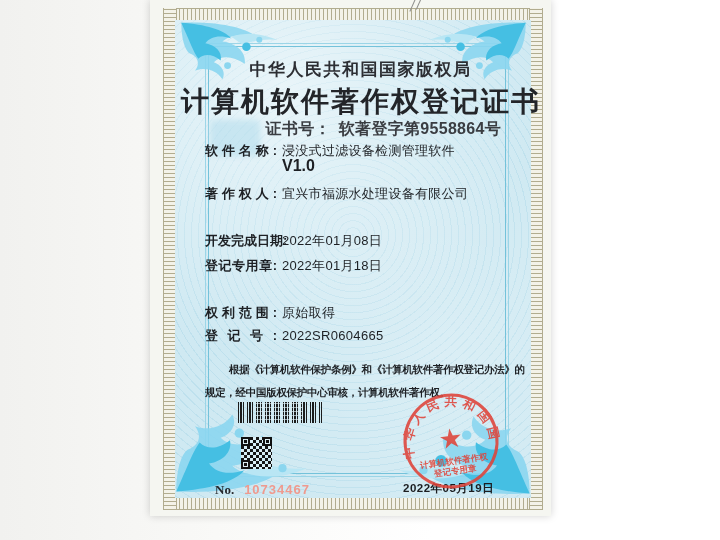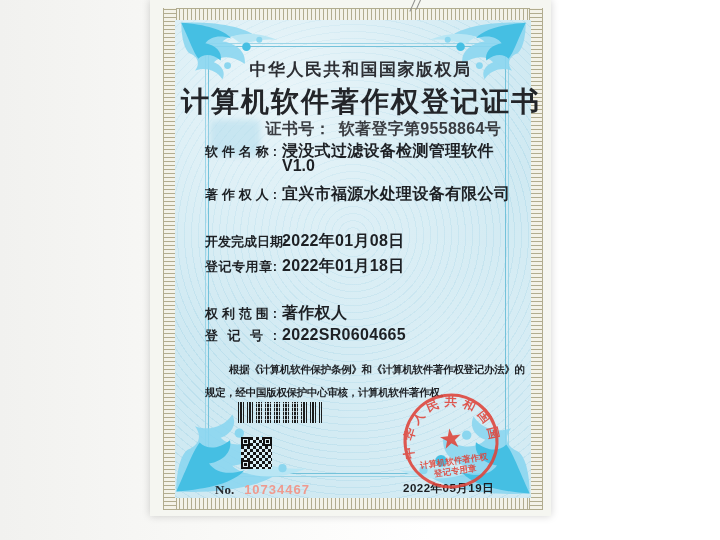--- a/index.html
+++ b/index.html
@@ -45,21 +45,21 @@
   
   .authority{position:absolute;top:58px;left:30px;right:10px;text-align:center;
     font-size:17px;font-weight:700;letter-spacing:1.5px;color:#2c2e33;}
   .cert-title{position:absolute;top:83px;left:30px;right:10px;text-align:right;
     font-size:28px;font-weight:700;letter-spacing:2px;color:#232529;}
   .cert-no{position:absolute;top:119px;right:50px;font-size:16px;font-weight:700;color:#3a3d42;letter-spacing:.3px;}
   .cert-no .gap{display:inline-block;width:8px;}
   .row{position:absolute;left:55px;white-space:nowrap;color:#1d2024;}
   .row .lab{display:inline-block;width:72px;font-size:13px;font-weight:700;
     text-align:justify;text-align-last:justify;vertical-align:baseline;}
-  .row .val{font-size:16px;font-weight:700;margin-left:5px;letter-spacing:.3px;}
+  .row .val{font-size:13px;font-weight:400;margin-left:5px;letter-spacing:.3px;}
   .version{position:absolute;left:132px;top:157px;font-size:16px;font-weight:700;color:#1d2024;}
   .statement{position:absolute;left:55px;top:351px;width:320px;color:#1d2024;
     font-size:10.5px;font-weight:700;line-height:23px;letter-spacing:-.3px;}
   .statement .l1{text-indent:24px;margin-top:7px;}
   
   .barcode{position:absolute;left:88px;top:402px;width:84px;height:21px;
     background:
       repeating-linear-gradient(0deg,transparent 0 3px,rgba(223,240,246,.65) 3px 4px) 50% 0/56% 100% no-repeat,
       repeating-linear-gradient(90deg,#1c1c1c 0 1px,transparent 1px 2px,#1c1c1c 2px 4px,transparent 4px 5px,#1c1c1c 5px 6px,transparent 6px 9px);}
   .qr{position:absolute;left:91px;top:437px;width:31px;height:32px;background:
@@ -148,21 +148,21 @@
   <div class="row" style="top:231px">
     <span class="lab">开发完成日期:</span><span class="val">2022年01月08日</span>
   </div>
 
   <div class="row" style="top:256px">
     <span class="lab">登记专用章:</span><span class="val">2022年01月18日</span>
   </div>
 
 
   <div class="row" style="top:303px">
-    <span class="lab">权利范围:</span><span class="val">著作权人</span>
+    <span class="lab">权利范围:</span><span class="val">原始取得</span>
   </div>
 
   <div class="row" style="top:326px">
     <span class="lab">登记号:</span><span class="val">2022SR0604665</span>
   </div>
 
   <div class="statement">
     <div class="l1">根据《计算机软件保护条例》和《计算机软件著作权登记办法》的</div>
     <div class="l2">规定，经中国版权保护中心审核，计算机软件著作权。</div>
   </div>

